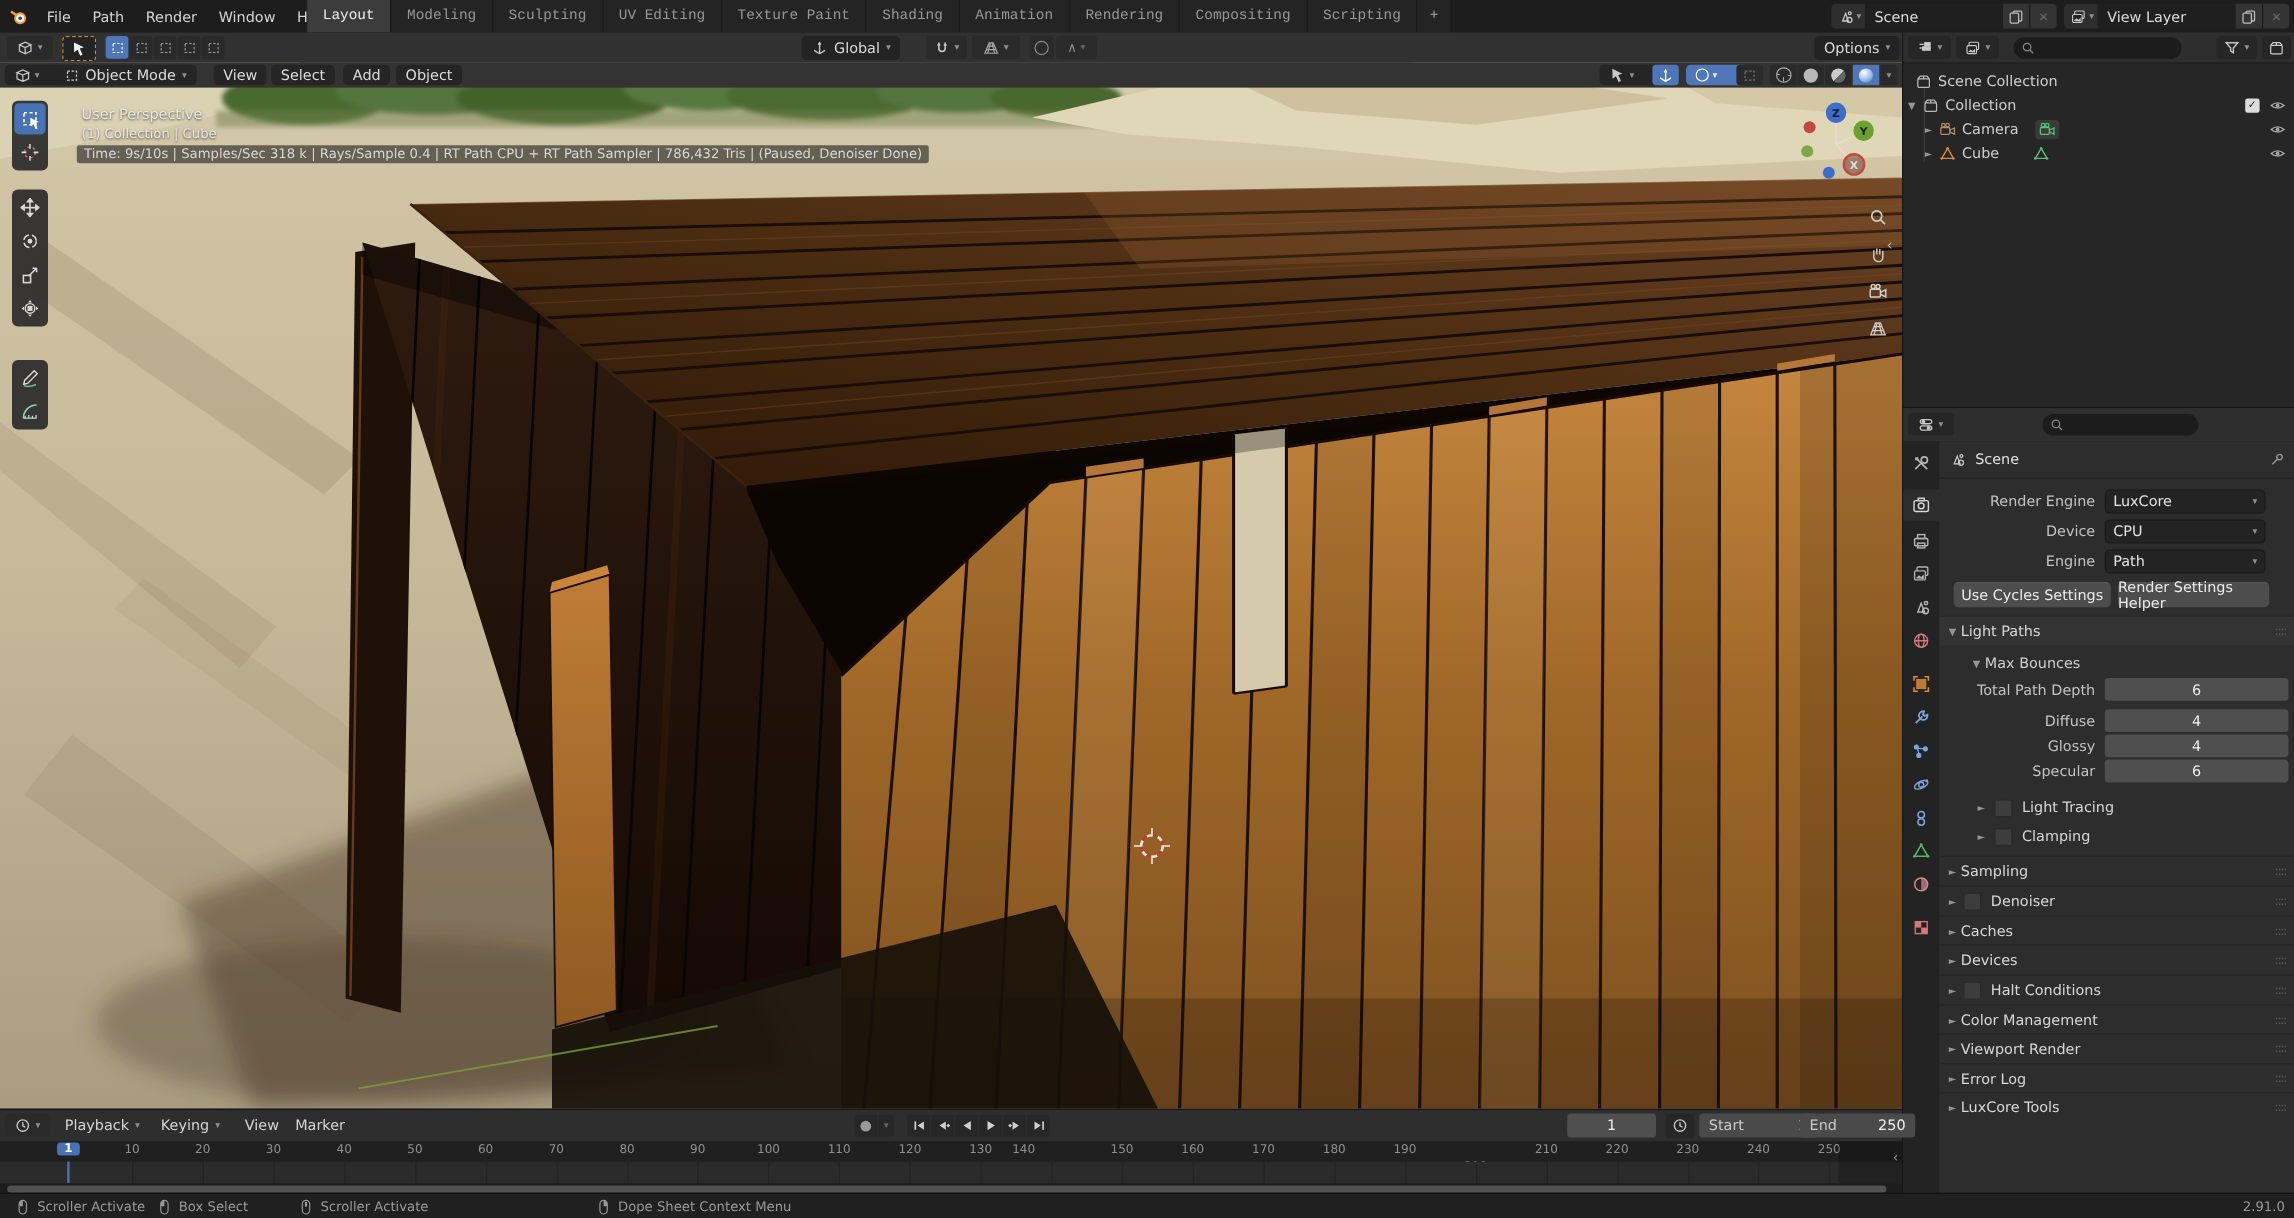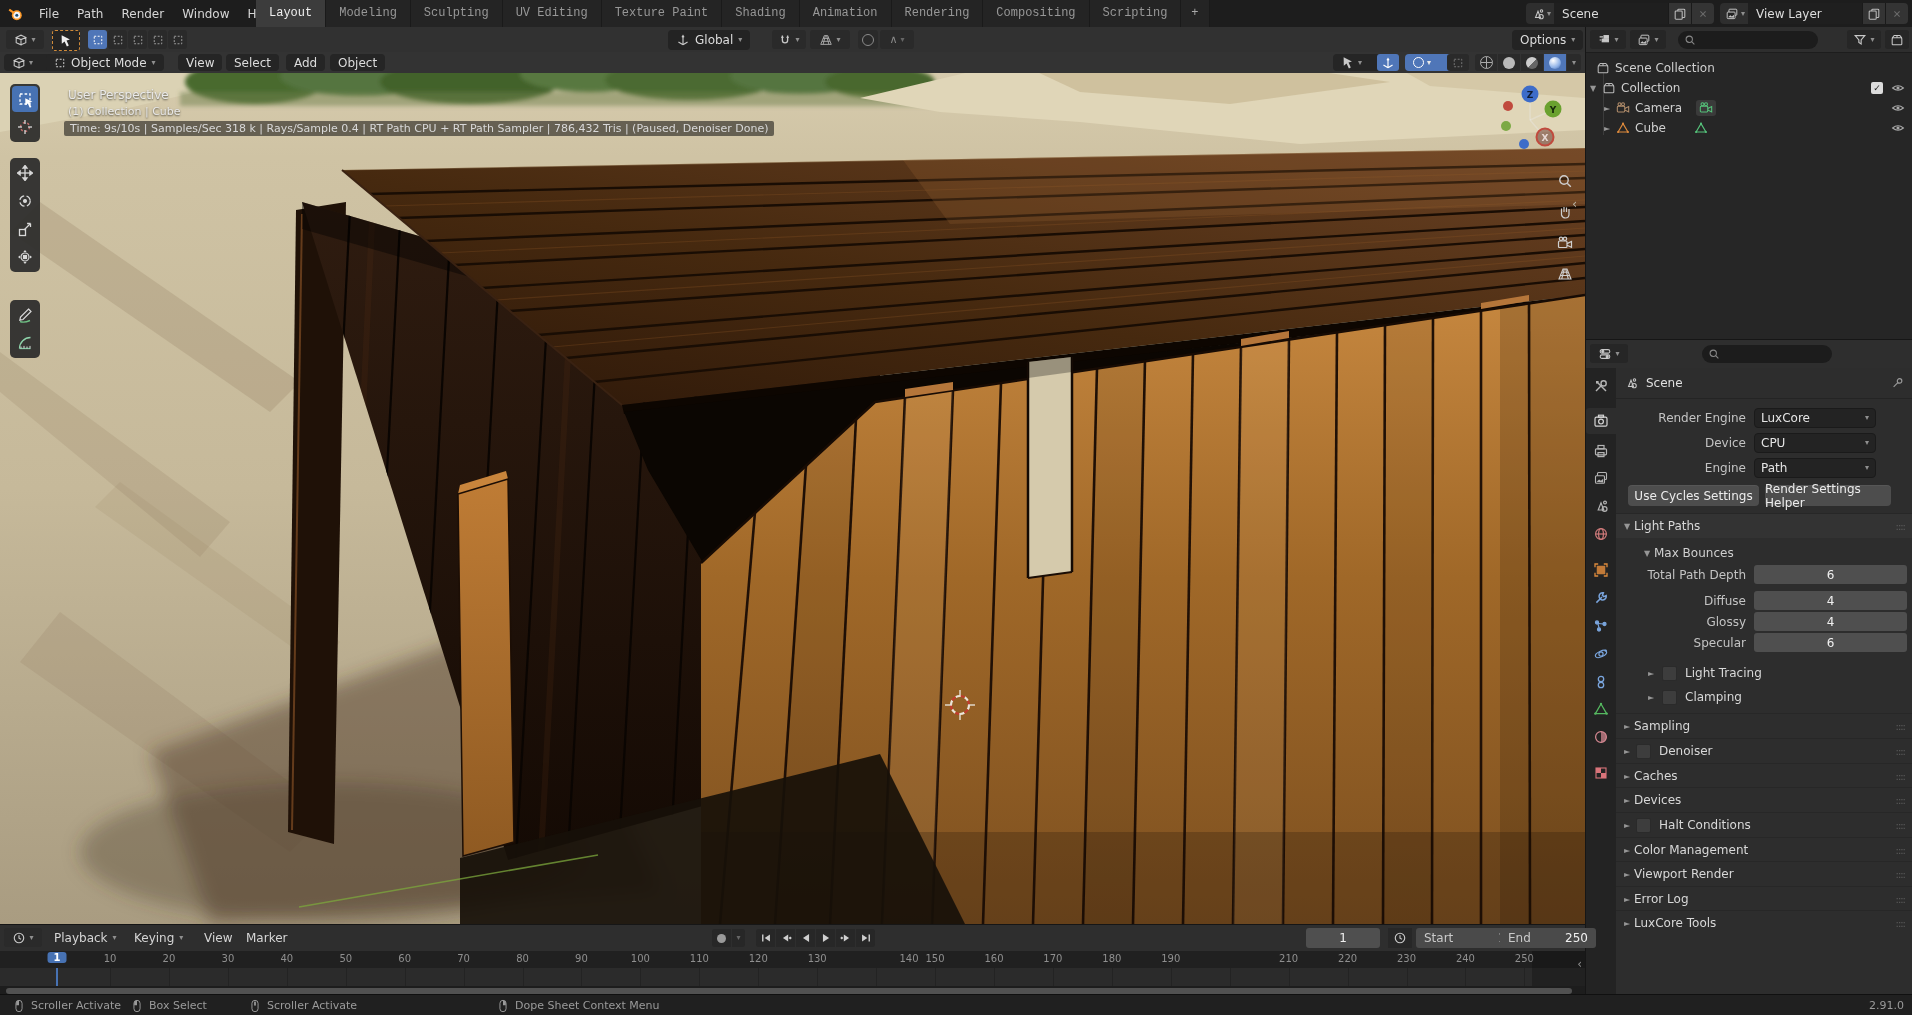--- a/index.html
+++ b/index.html
@@ -47,21 +47,21 @@
   .orow{position:absolute;left:0;width:327px;height:20px;display:flex;align-items:center;font-size:12px;color:#cfcfcf;}
   .disc{width:14px;text-align:center;font-size:8px;color:#969696;}
   
   #properties{left:1585px;top:339px;width:327px;height:655px;background:#2d2d2d;border-left:1px solid #161616;border-top:1px solid #161616;}
   #prophdr{position:absolute;left:0;top:0;width:327px;height:28px;background:#2e2e2e;border-bottom:1px solid #222;}
   #tabcol{position:absolute;left:0;top:28px;width:30px;height:627px;background:#232323;}
   .ptab{position:absolute;left:0;width:30px;height:26px;display:flex;align-items:center;justify-content:center;}
   .ptab.active{background:#2d2d2d;border-radius:3px 0 0 3px;}
   #propcontent{position:absolute;left:30px;top:28px;width:297px;height:627px;background:#2d2d2d;overflow:hidden;}
   .plabel{position:absolute;width:130px;text-align:right;color:#c3c3c3;line-height:20px;}
-  .dropfield{position:absolute;left:138px;width:122px;height:20px;background:#232323;border:1px solid #1a1a1a;border-radius:4px;display:flex;align-items:center;padding:0 6px;box-sizing:border-box;color:#e4e4e4;justify-content:space-between;}
+  .dropfield{position:absolute;left:138px;width:134px;height:20px;background:#232323;border:1px solid #1a1a1a;border-radius:4px;display:flex;align-items:center;padding:0 6px;box-sizing:border-box;color:#e4e4e4;justify-content:space-between;}
   .valfield{position:absolute;left:138px;width:153px;height:19px;background:#4f4f4f;border-radius:3px;display:flex;align-items:center;justify-content:center;color:#f0f0f0;}
   .propbtn{position:absolute;height:21px;background:#4d4d4d;border-radius:4px;display:flex;align-items:center;justify-content:center;color:#ececec;box-shadow:inset 0 1px 0 rgba(255,255,255,.05);}
   .panelrow{position:absolute;left:0;width:297px;height:24px;display:flex;align-items:center;border-top:1px solid #272727;color:#d8d8d8;}
   .panelrow .dots{margin-left:auto;margin-right:8px;color:#5d5d5d;letter-spacing:-1px;font-size:10px;}
   .cbx{width:13px;height:13px;background:#3d3d3d;border:1px solid #2a2a2a;border-radius:2px;flex:0 0 auto;}
   
   #timeline{left:0;top:924px;width:1585px;height:70px;background:#2e2e2e;border-top:1px solid #161616;}
   #tlhdr{position:absolute;left:0;top:0;width:1585px;height:26px;}
   #tlhdr .menu{position:absolute;top:3px;height:20px;display:flex;align-items:center;gap:5px;color:#d6d6d6;padding:0 6px;}
   .trbtn{position:absolute;top:4px;width:19px;height:18px;background:#272727;display:flex;align-items:center;justify-content:center;}
@@ -1229,21 +1229,21 @@
         <span class="tick" style="left: 286.827px;">40</span>
         <span class="tick" style="left: 345.757px;">50</span>
         <span class="tick" style="left: 404.687px;">60</span>
         <span class="tick" style="left: 463.617px;">70</span>
         <span class="tick" style="left: 522.547px;">80</span>
         <span class="tick" style="left: 581.477px;">90</span>
         <span class="tick" style="left: 640.407px;">100</span>
         <span class="tick" style="left: 699.337px;">110</span>
         <span class="tick" style="left: 758.267px;">120</span>
         <span class="tick" style="left: 817.197px;">130</span>
-        <span class="tick" style="left: 909px;">140</span>
+        <span class="tick" style="left: 853px;">140</span>
         <span class="tick" style="left: 935.057px;">150</span>
         <span class="tick" style="left: 993.987px;">160</span>
         <span class="tick" style="left: 1052.92px;">170</span>
         <span class="tick" style="left: 1111.85px;">180</span>
         <span class="tick" style="left: 1170.78px;">190</span>
         <span class="tick" style="left: 1229.71px; margin-top: 14px;">200</span>
         <span class="tick" style="left: 1288.64px;">210</span>
         <span class="tick" style="left: 1347.57px;">220</span>
         <span class="tick" style="left: 1406.5px;">230</span>
         <span class="tick" style="left: 1465.43px;">240</span>

